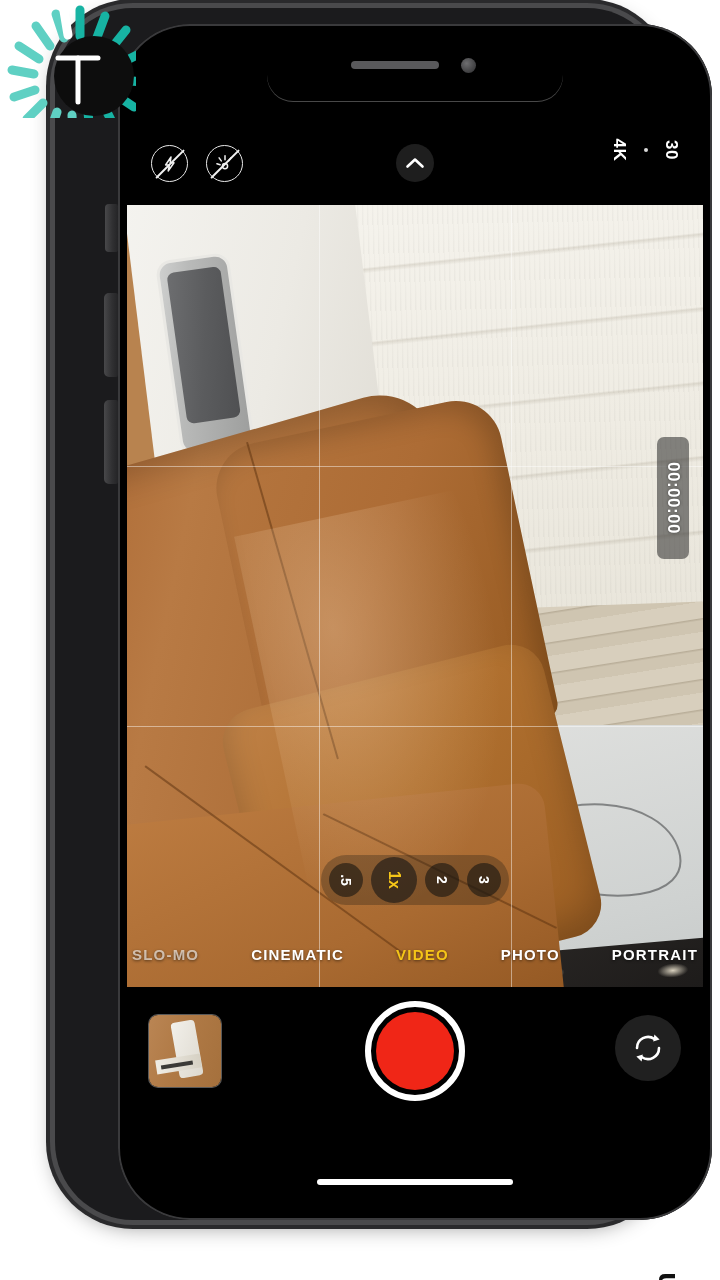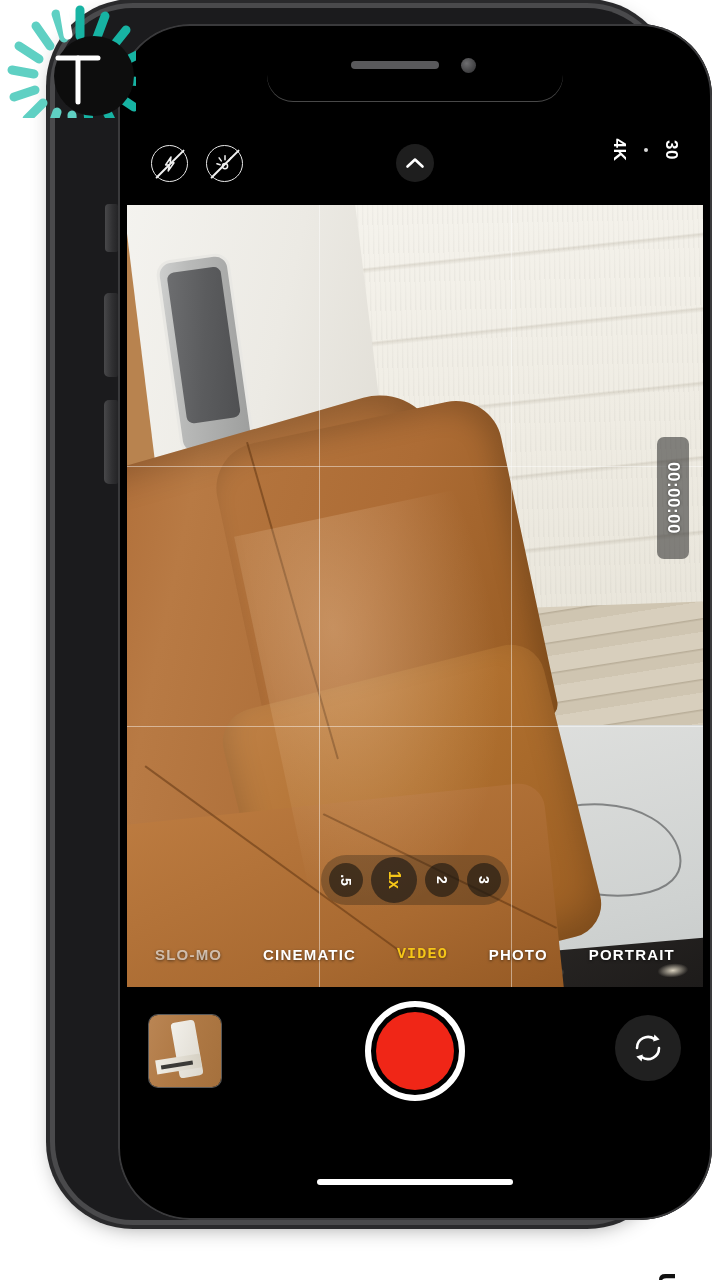--- a/index.html
+++ b/index.html
@@ -311,34 +311,34 @@
     font-size: 16px;
     font-weight: 700;
   }
 
   
   .modes {
     position: absolute;
     left: 0; bottom: 24px;
     width: 576px;
     display: flex; align-items: center; justify-content: space-between;
-    padding: 0 28px;
+    padding: 0 5px;
     box-sizing: border-box;
     z-index: 12;
   }
   .mode {
     color: #ffffff;
     font-size: 15px;
     font-weight: 600;
     letter-spacing: 1.2px;
     text-shadow: 0 1px 3px rgba(0,0,0,.55);
     white-space: nowrap;
   }
   .mode.dim { color: rgba(255,255,255,.62); }
-  .mode.active { color: #f5c518; font-family: Liberation Mono, monospace; }
+  .mode.active { color: #f5c518; }
 
   
   .bottom-bar {
     position: absolute;
     left: 0; top: 954px;
     width: 576px; height: 128px;
     z-index: 14;
     overflow: hidden;
   }
   .thumb {

